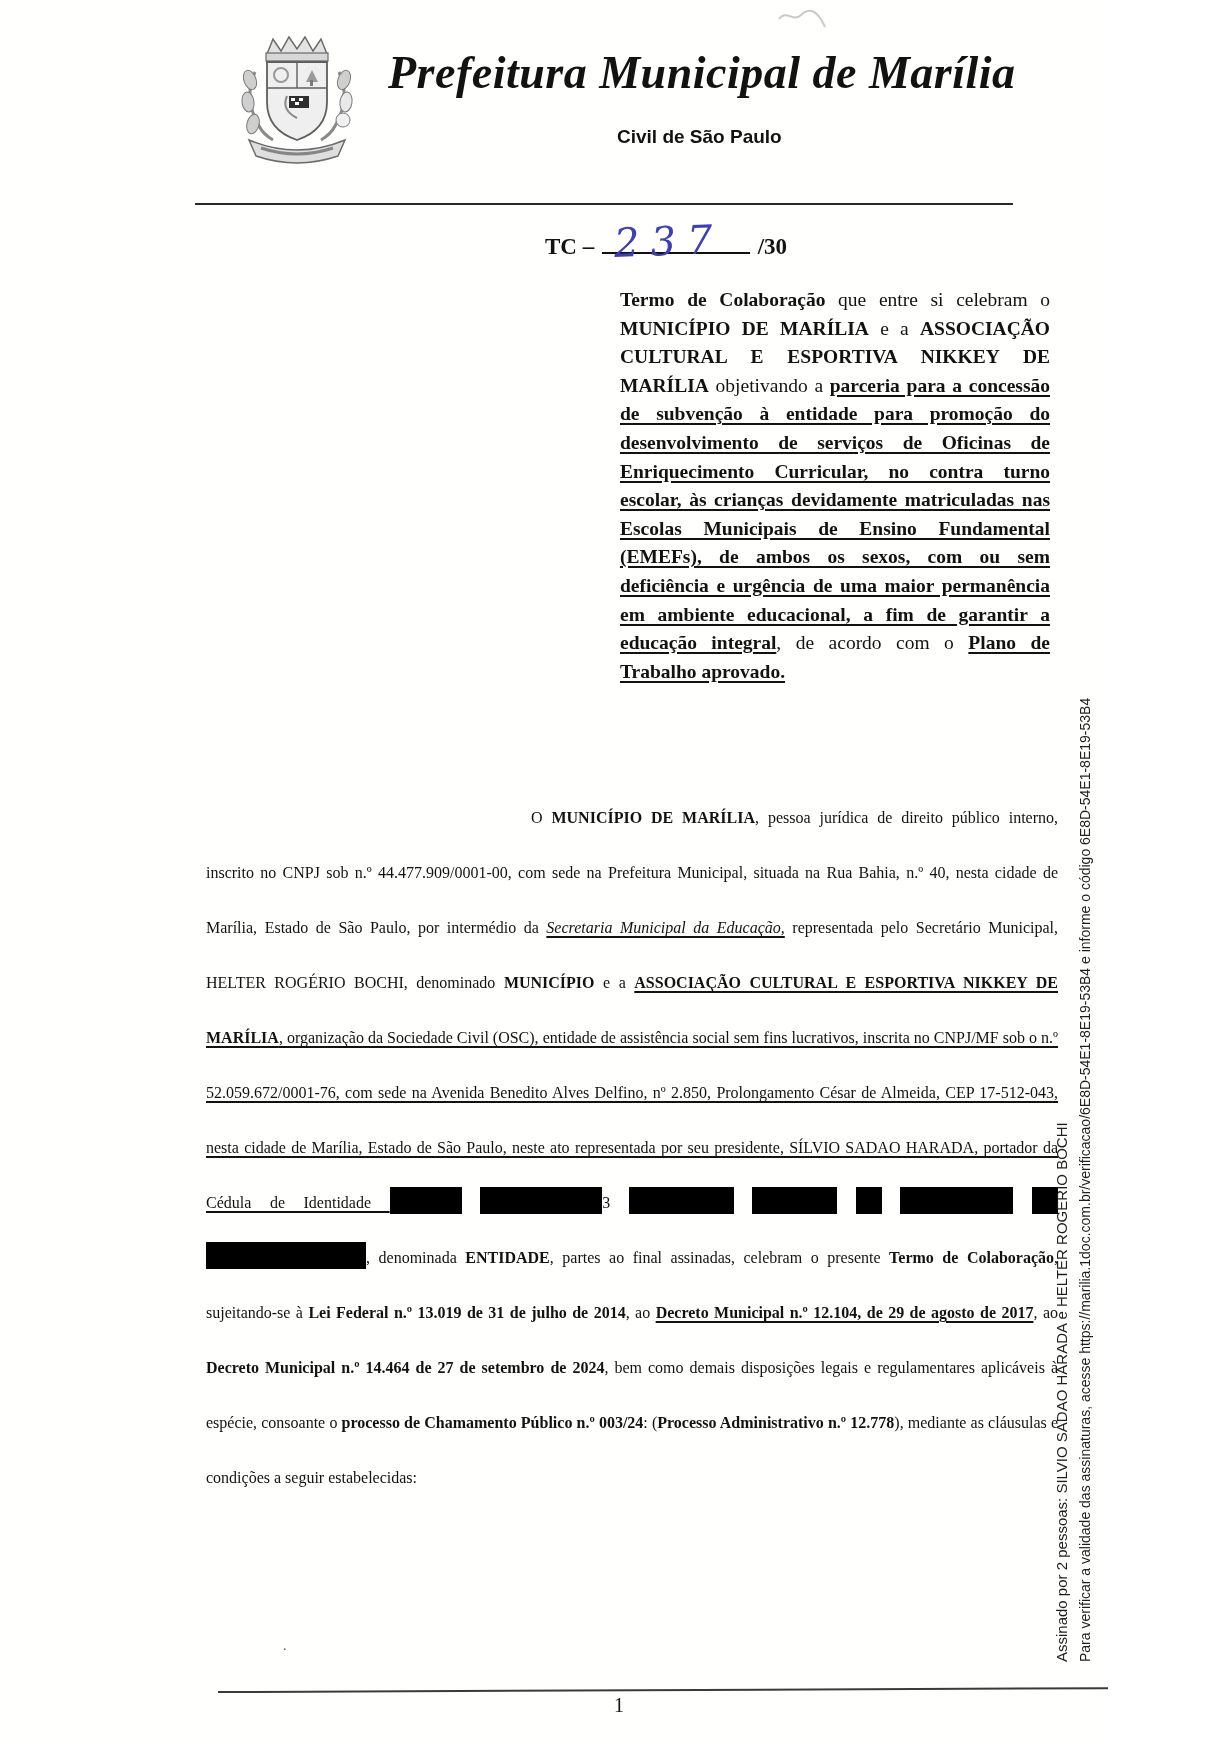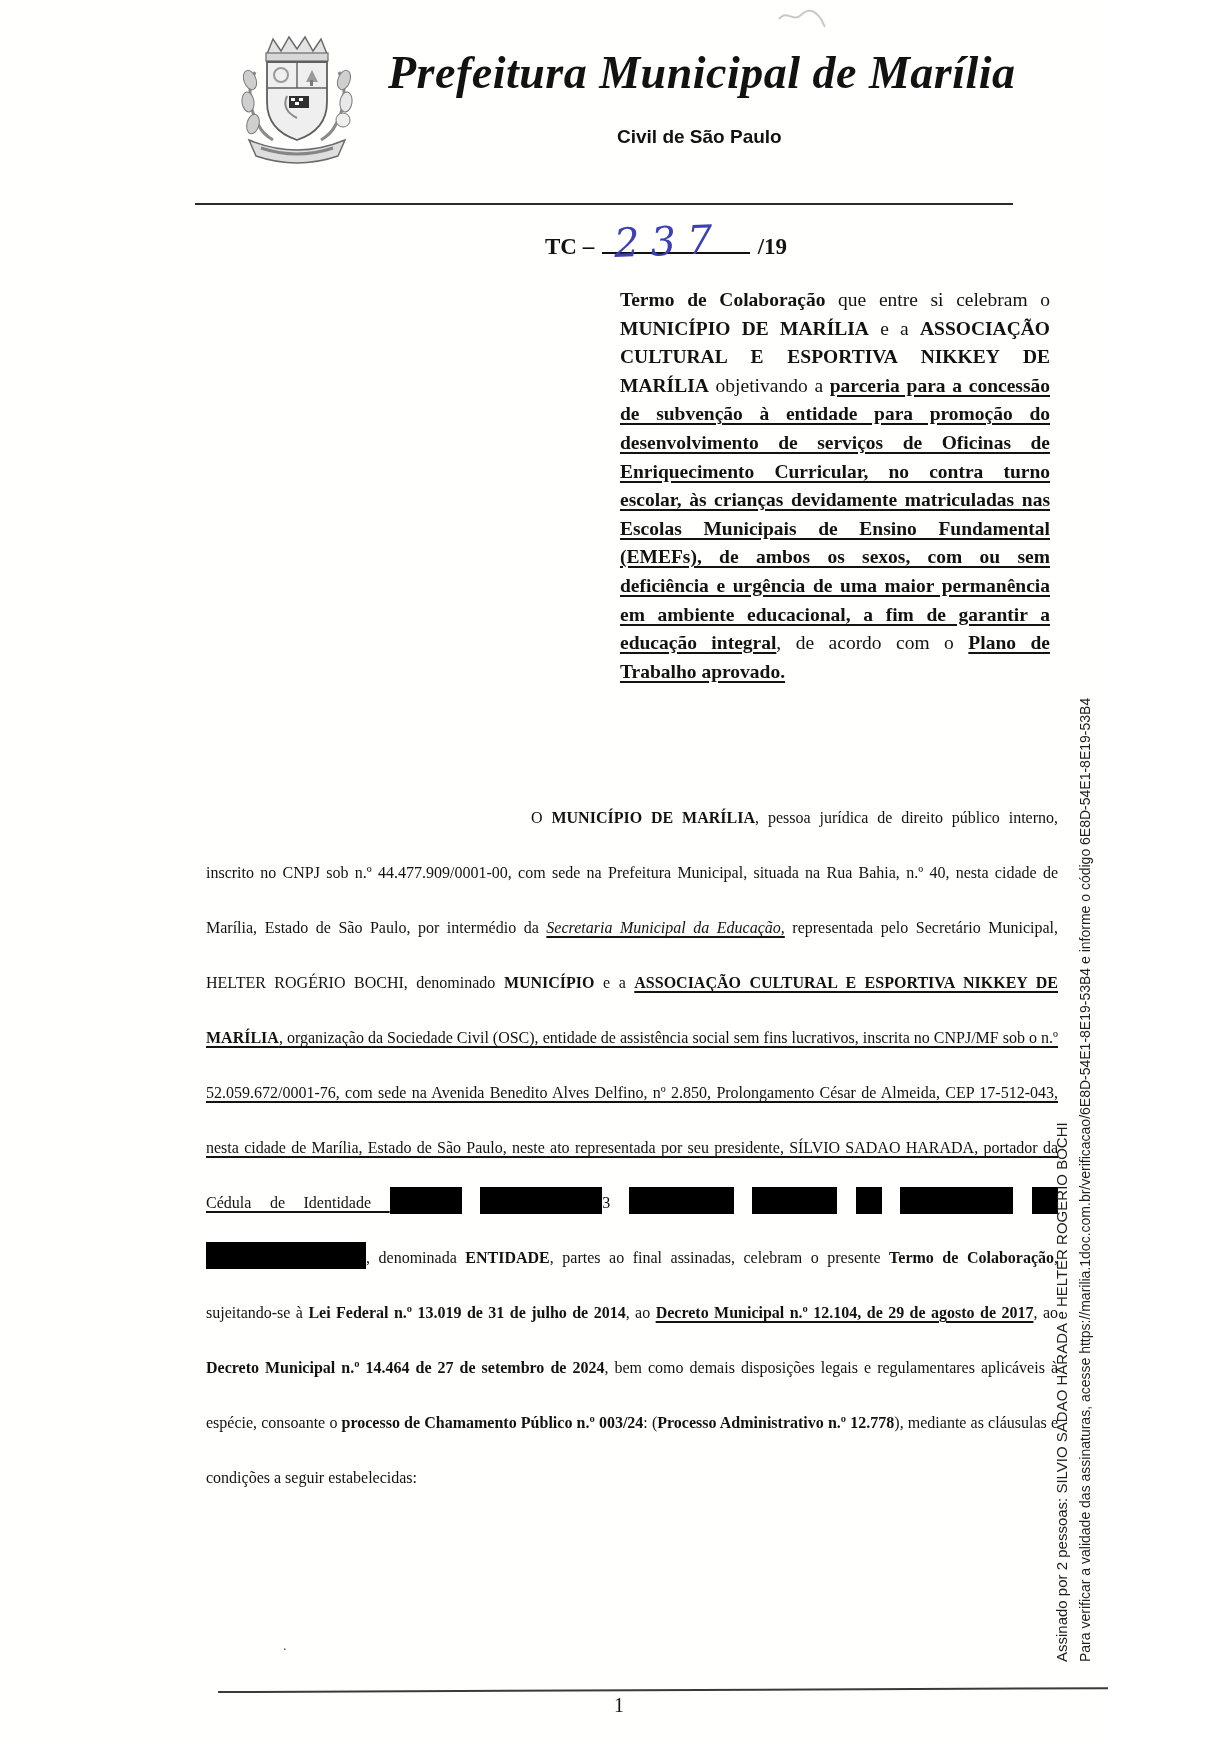--- a/index.html
+++ b/index.html
@@ -95,21 +95,21 @@
 
   <div class="h-title">Prefeitura Municipal de Marília</div>
   <div class="h-sub">Civil de São Paulo</div>
   <div class="rule-top"></div>
 
   <div class="tc-row">
     <span class="tc-prefix">TC –</span>
     <span class="tc-blank">
       <span class="tc-num">237</span>
     </span>
-    <span class="tc-suffix">/19</span>
+    <span class="tc-suffix">/30</span>
   </div>
 
   <div class="recital"><span class="st-b">Termo de Colaboração</span><span class=""> que entre si celebram o </span><span class="st-b">MUNICÍPIO DE MARÍLIA</span><span class=""> e a </span><span class="st-b">ASSOCIAÇÃO CULTURAL E ESPORTIVA NIKKEY DE MARÍLIA</span><span class=""> objetivando a </span><span class="st-b st-u">parceria para a concessão de subvenção à entidade para promoção do desenvolvimento de serviços de Oficinas de Enriquecimento Curricular, no contra turno escolar, às crianças devidamente matriculadas nas Escolas Municipais de Ensino Fundamental (EMEFs), de ambos os sexos, com ou sem deficiência e urgência de uma maior permanência em ambiente educacional, a fim de garantir a educação integral</span><span class="">, de acordo com o </span><span class="st-b st-u">Plano de Trabalho aprovado.</span></div>
 
   <div class="bodypar"><span class="">O </span><span class="st-b">MUNICÍPIO DE MARÍLIA</span><span class="">, pessoa jurídica de direito público interno, inscrito no CNPJ sob n.º 44.477.909/0001-00, com sede na Prefeitura Municipal, situada na Rua Bahia, n.º 40, nesta cidade de Marília, Estado de São Paulo, por intermédio da </span><span class="st-i st-u">Secretaria Municipal da Educação,</span><span class=""> representada pelo Secretário Municipal, HELTER ROGÉRIO BOCHI, denominado </span><span class="st-b">MUNICÍPIO</span><span class=""> e a </span><span class="st-b st-u">ASSOCIAÇÃO CULTURAL E ESPORTIVA NIKKEY DE MARÍLIA</span><span class="st-u">, organização da Sociedade Civil (OSC), entidade de assistência social sem fins lucrativos, inscrita no CNPJ/MF sob o n.º 52.059.672/0001-76, com sede na Avenida Benedito Alves Delfino, nº 2.850, Prolongamento César de Almeida, CEP 17-512-043, nesta cidade de Marília, Estado de São Paulo, neste ato representada por seu presidente, SÍLVIO SADAO HARADA, portador da Cédula de Identidade </span><span class="redact" style="width: 72px;"></span><span class=""> </span><span class="redact" style="width: 122px;"></span><span class="">3 </span><span class="redact" style="width: 105px;"></span><span class=""> </span><span class="redact" style="width: 85px;"></span><span class=""> </span><span class="redact" style="width: 26px;"></span><span class=""> </span><span class="redact" style="width: 113px;"></span><span class=""> </span><span class="redact" style="width: 26px;"></span><span class=""> </span><span class="redact" style="width: 160px;"></span><span class="">, denominada </span><span class="st-b">ENTIDADE</span><span class="">, partes ao final assinadas, celebram o presente </span><span class="st-b">Termo de Colaboração</span><span class="">, sujeitando-se à </span><span class="st-b">Lei Federal n.º 13.019 de 31 de julho de 2014</span><span class="">, ao </span><span class="st-b st-u">Decreto Municipal n.º 12.104, de 29 de agosto de 2017</span><span class="">, ao </span><span class="st-b">Decreto Municipal n.º 14.464 de 27 de setembro de 2024</span><span class="">, bem como demais disposições legais e regulamentares aplicáveis à espécie, consoante o </span><span class="st-b">processo de Chamamento Público n.º 003/24</span><span class="">: (</span><span class="st-b">Processo Administrativo n.º 12.778</span><span class="">), mediante as cláusulas e condições a seguir estabelecidas:</span></div>
 
   <div class="vtext vt-signed">Assinado por 2 pessoas: SILVIO SADAO HARADA e HELTER ROGERIO BOCHI</div>
   <div class="vtext vt-verify">Para verificar a validade das assinaturas, acesse https://marilia.1doc.com.br/verificacao/6E8D-54E1-8E19-53B4 e informe o código 6E8D-54E1-8E19-53B4</div>
 
   <div class="dot-artifact">.</div>

